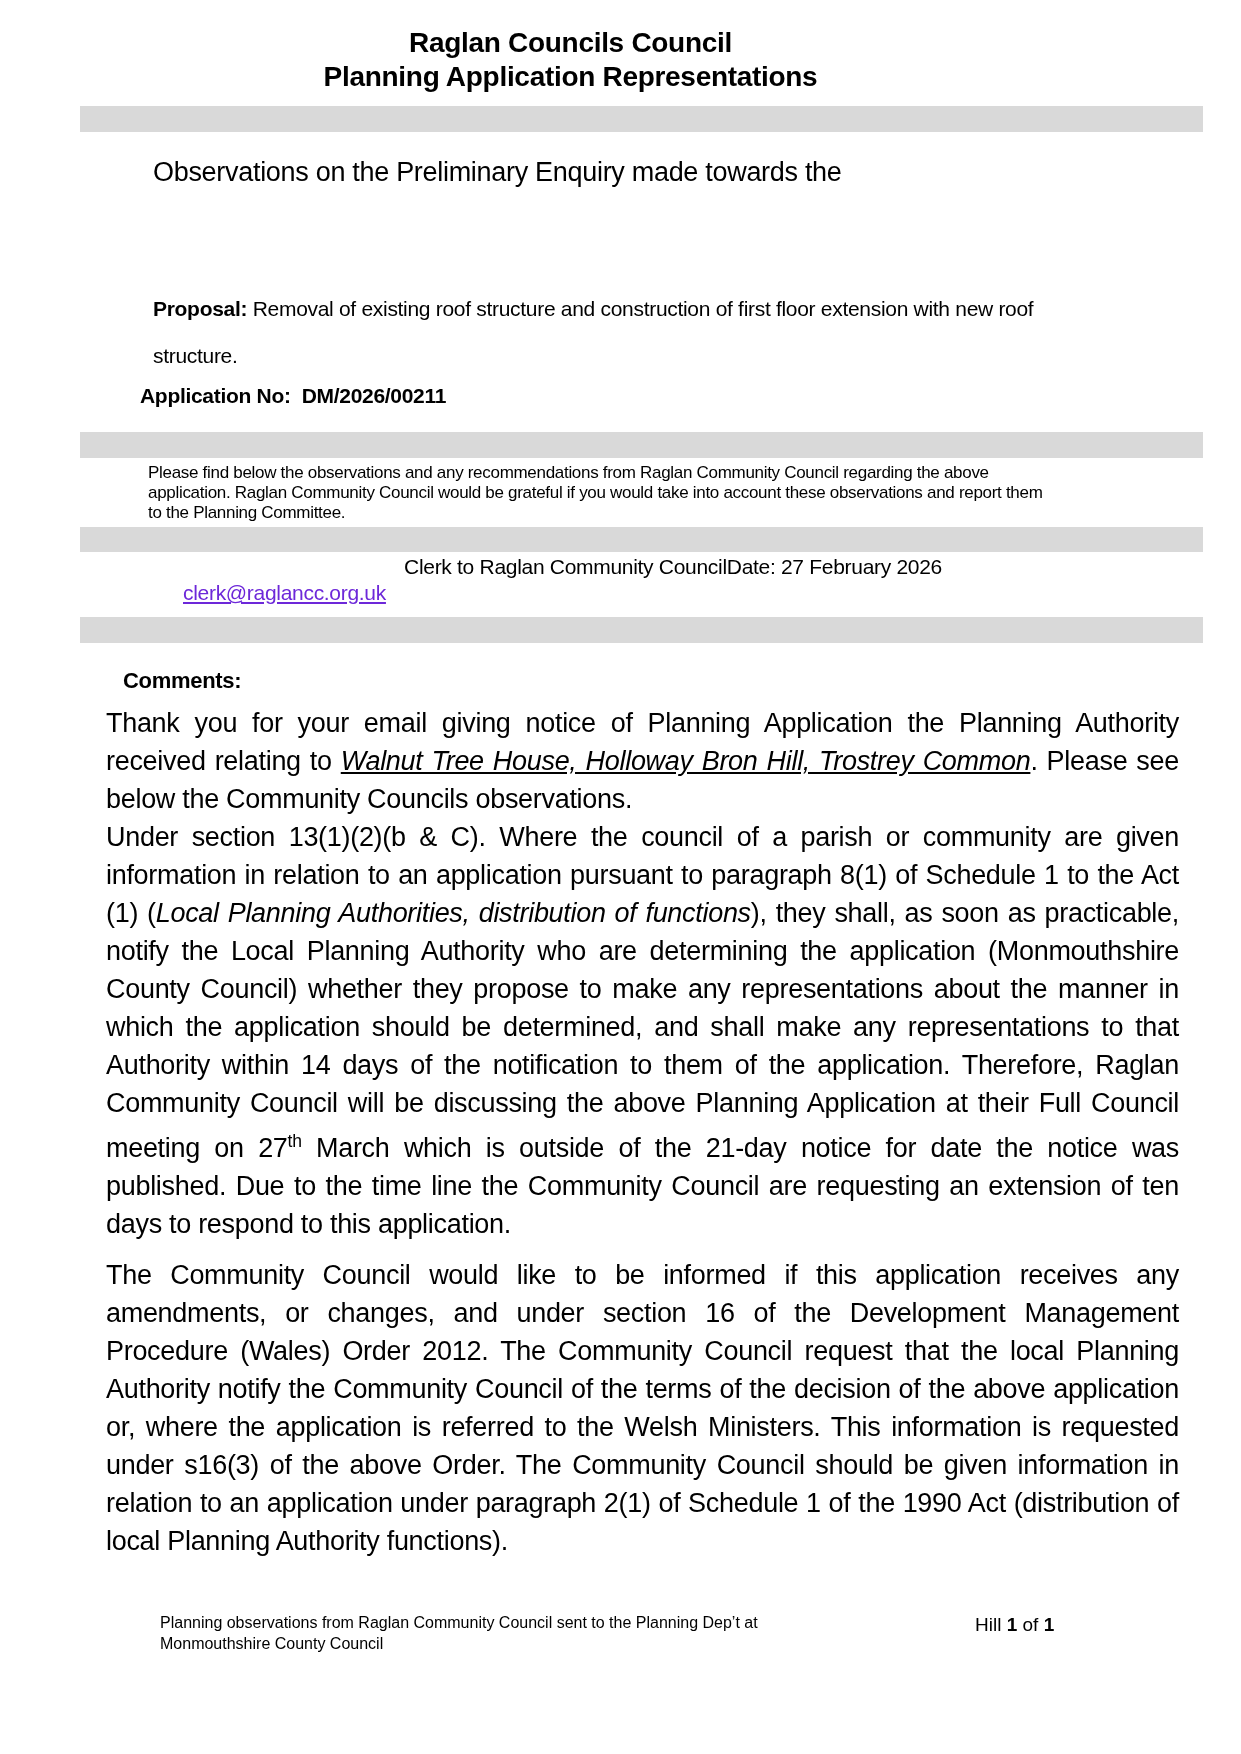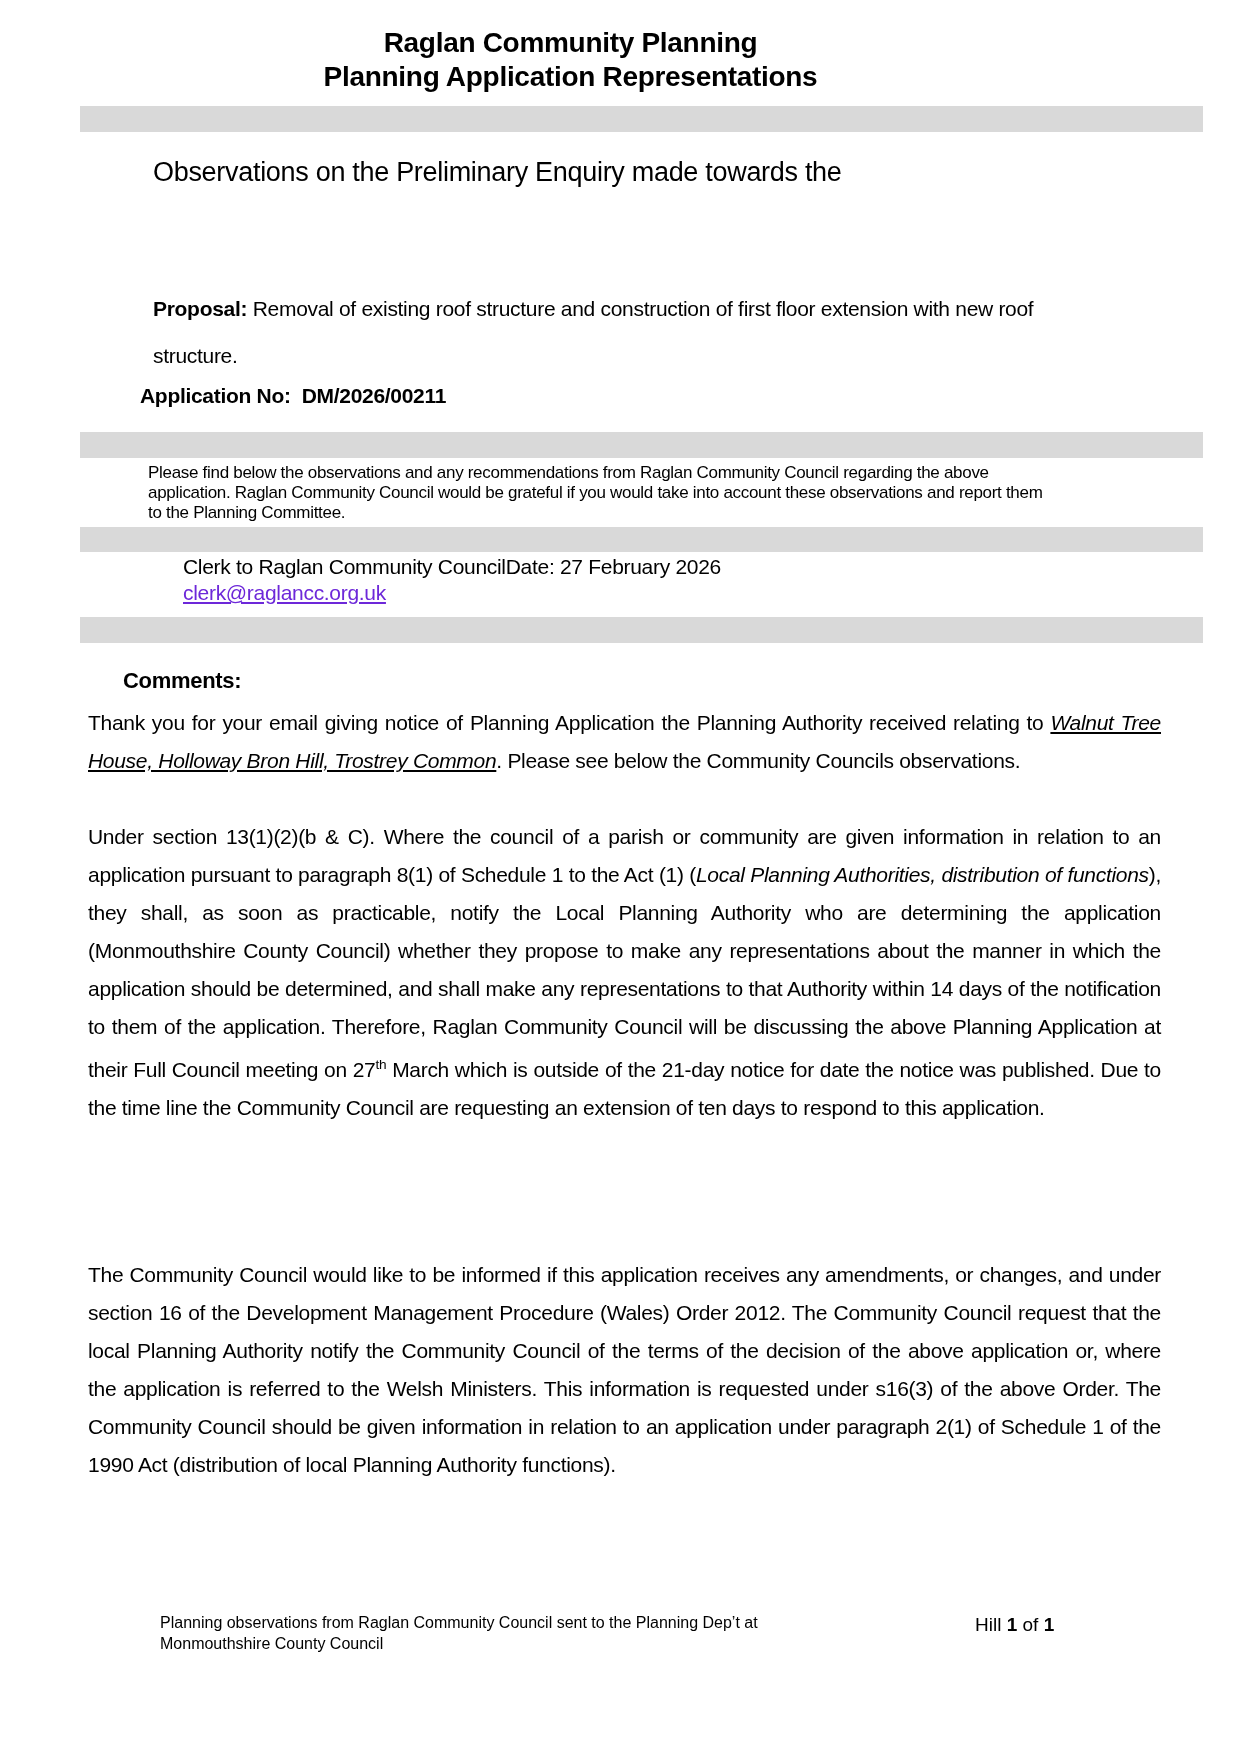--- a/index.html
+++ b/index.html
@@ -24,27 +24,27 @@
   .bar1{top:106px;}
   .bar2{top:432px;}
   .bar3{top:527px;height:25px;}
   .bar4{top:617px;}
   .obs-line{position:absolute;top:157px;left:153px;font-size:27px;}
   .location-block{position:absolute;top:209px;left:153px;width:1010px;font-size:21px;line-height:34px;white-space:pre-line;}
   .proposal-block{position:absolute;top:285px;left:153px;width:1030px;font-size:21px;line-height:47px;white-space:pre-line;}
   .field-label{font-weight:bold;}
   .appno-line{position:absolute;top:384px;left:140px;font-size:21px;font-weight:bold;white-space:pre;}
   .notice-block{position:absolute;top:463px;left:148px;width:1060px;font-size:17px;line-height:20px;white-space:pre-line;}
-  .clerk-row{position:absolute;top:555px;left:183px;width:980px;display:flex;justify-content:flex-start;font-size:21px;}
+  .clerk-row{position:absolute;top:555px;left:183px;width:980px;display:flex;justify-content:center;font-size:21px;}
   .date-text{font-weight:normal;}
   .email-link{position:absolute;top:581px;left:183px;font-size:21px;color:#6d28d9;text-decoration:underline;cursor:pointer;}
   .comments-heading{position:absolute;top:668px;left:123px;font-size:22px;font-weight:bold;}
   .body-para{
-    position:absolute;left:88px;width:1073px;
-    font-size:21px;line-height:38px;text-align:justify;
+    position:absolute;left:106px;width:1073px;
+    font-size:27px;line-height:38px;text-align:justify;
   }
   .p1{top:704px;}
   .p2{top:818px;}
   .p3{top:1256px;}
   .seg-iu{font-style:italic;text-decoration:underline;}
   .seg-i{font-style:italic;}
   .seg-sup{vertical-align:super;font-size:0.65em;}
   .ack-line{
     position:absolute;top:1533px;left:0;width:1148px;
     text-align:center;font-weight:bold;font-size:21px;
@@ -55,21 +55,21 @@
   }
   .footer-page{position:absolute;top:1614px;left:975px;font-size:19px;letter-spacing:0;}
   .page-num{font-weight:bold;}
 </style>
 </head>
 <body>
 
 <div class="page">
 
   <div class="doc-title">
-    <div>Raglan Community Planning</div>
+    <div>Raglan Councils Council</div>
     <div>Planning Application Representations</div>
   </div>
 
   <div class="gray-bar bar1"></div>
 
   <div class="obs-line">Observations on the Preliminary Enquiry made towards the</div>
 
 
   <div class="proposal-block"><span class="field-label">Proposal: </span><span>Removal of existing roof structure and construction of first floor extension with new roof
 structure.</span></div>

